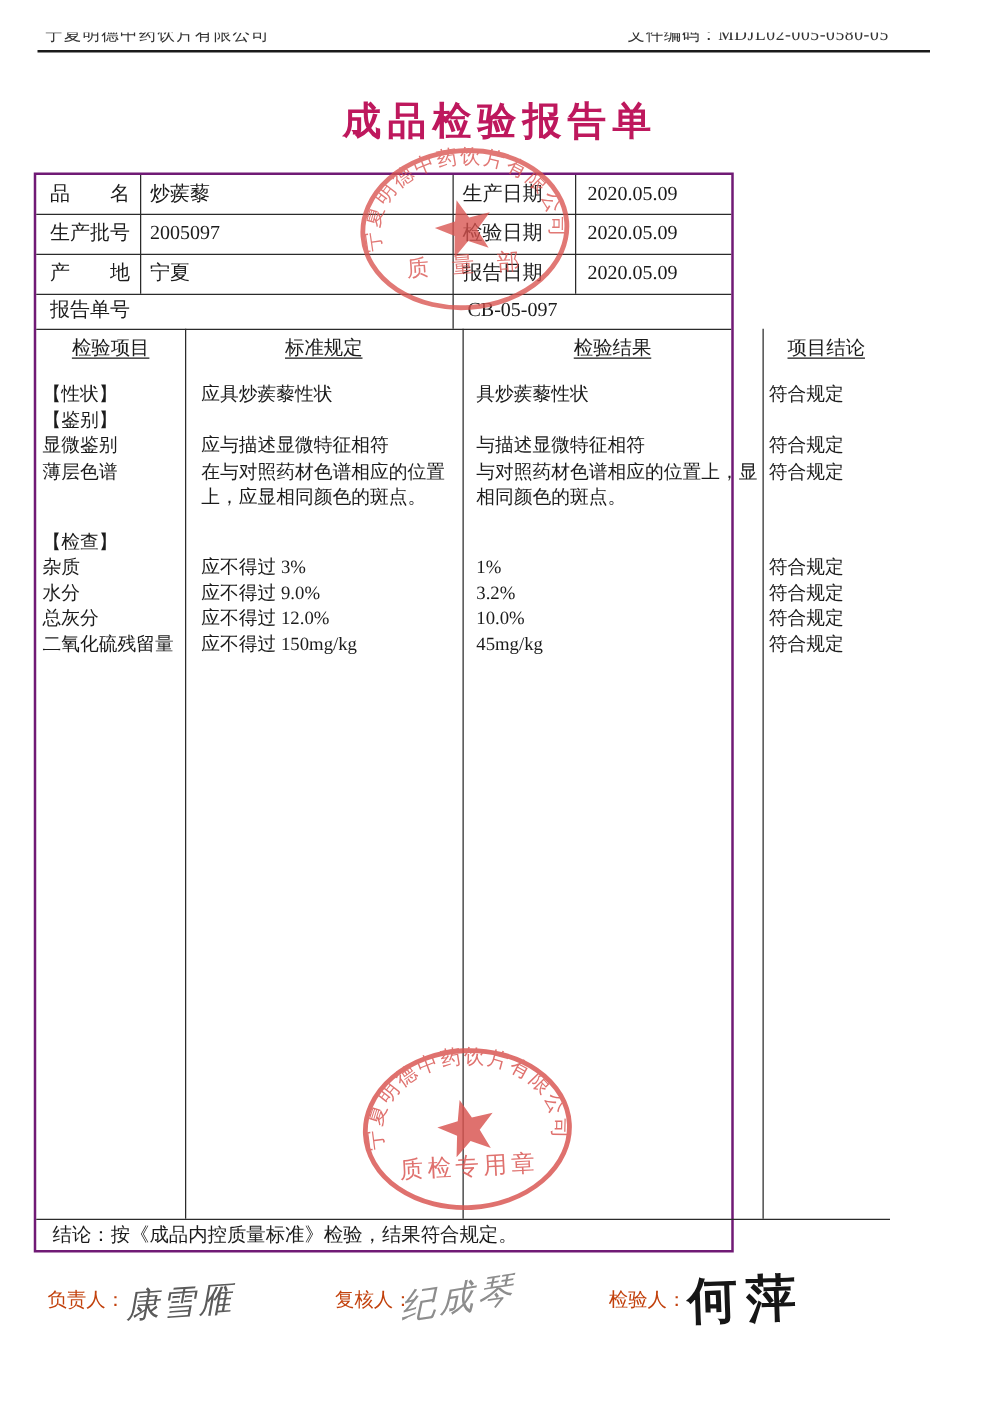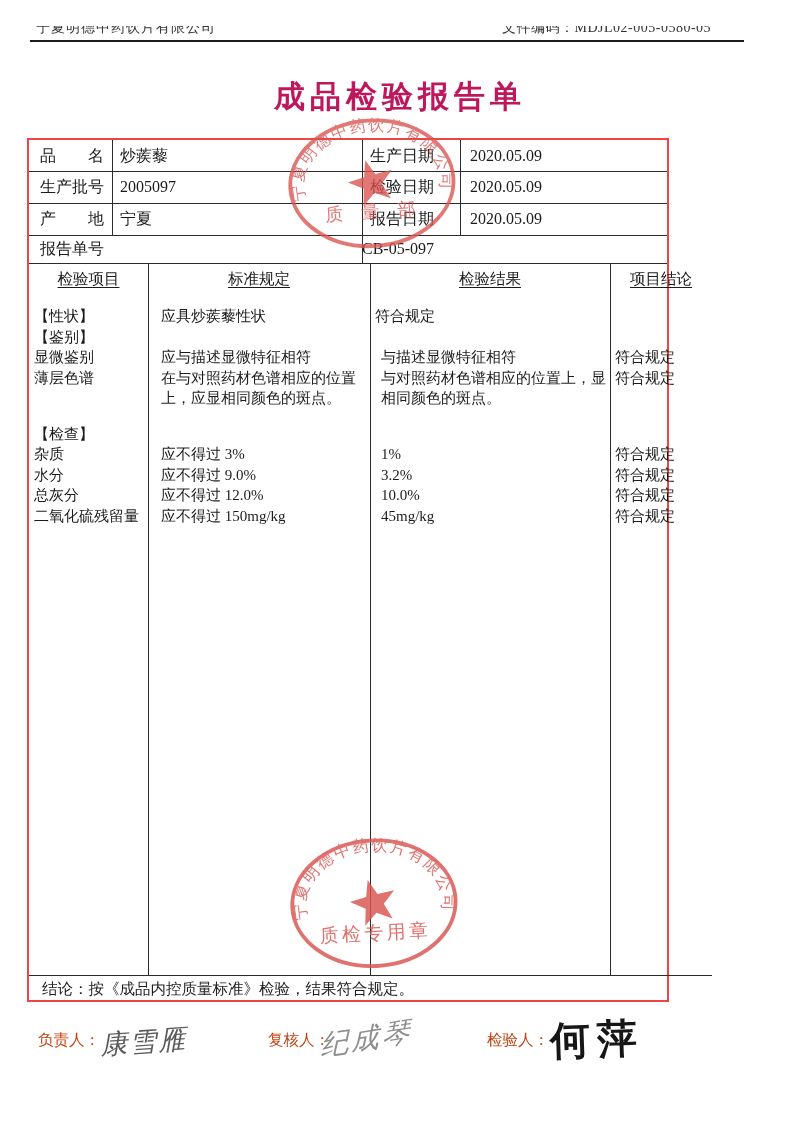--- a/index.html
+++ b/index.html
@@ -16,35 +16,35 @@
   .hdr-clip{position:absolute;top:26px;height:13px;overflow:hidden;}
   .hdr-clip span{display:block;margin-top:-7px;font-size:14px;color:#333;letter-spacing:1px;white-space:nowrap;}
   .hdr-company{left:36px;width:250px;}
   .hdr-code{left:502px;width:272px;}
   .hdr-code span{letter-spacing:.5px;}
   .header-rule{position:absolute;top:40px;left:30px;width:714px;height:2px;background:#1a1a1a;}
   
   .title{position:absolute;top:76px;left:0;width:800px;margin:0;
     text-align:center;font-size:31px;font-weight:bold;letter-spacing:5px;color:#be185d;}
   
-  .table{position:absolute;left:27px;top:138px;width:642px;height:864px;
-    border:2px solid #ef4444;box-sizing:border-box;}
+  .table{position:absolute;left:27px;top:138px;width:560px;height:864px;
+    border:2px solid #701a75;box-sizing:border-box;}
   .hline{position:absolute;left:0;right:0;height:1px;background:#2b2b2b;}
   .vline{position:absolute;width:1px;background:#2b2b2b;}
   .cell{position:absolute;white-space:nowrap;font-size:16px;box-sizing:border-box;}
   .r1{top:0;height:31px;line-height:31px;}
   .r2{top:31px;height:32px;line-height:32px;}
   .r3{top:63px;height:32px;line-height:32px;}
   .r4{top:95px;height:28px;line-height:28px;}
   .clabel{left:0;width:83px;padding-left:11px;}
   .cvalue{left:83px;width:250px;padding-left:8px;}
   .cdlabel{left:333px;width:98px;padding-left:8px;}
   .cdvalue{left:431px;width:252px;padding-left:10px;}
   .cr4label{left:0;width:333px;padding-left:11px;}
-  .cr4value{left:333px;width:350px;}
+  .cr4value{left:333px;width:350px;padding-left:12px;}
   
   .col-head{position:absolute;top:127px;height:24px;line-height:24px;text-align:center;
     font-size:15.5px;text-decoration:underline;text-underline-offset:3px;box-sizing:border-box;}
   .h1{left:0;width:119px;}
   .h2{left:119px;width:222px;}
   .h3{left:341px;width:240px;}
   .h4{left:581px;width:102px;}
   
   .body-rows{position:absolute;left:0;top:166px;width:683px;}
   .brow{display:flex;line-height:20.5px;font-size:15px;}
@@ -123,20 +123,21 @@
 
     <div class="col-head h1">检验项目</div>
     <div class="col-head h3">检验结果</div>
     <div class="col-head h2">标准规定</div>
     <div class="col-head h4">项目结论</div>
 
     <div class="body-rows">
       <div class="brow">
         <div class="c1">【性状】</div>
         <div class="c2">应具炒蒺藜性状</div>
+        <div class="c3">具炒蒺藜性状</div>
         <div class="c4">符合规定</div>
       </div>
       <div class="brow">
         <div class="c1">【鉴别】</div>
         <div class="c2"></div>
         <div class="c3"></div>
         <div class="c4"></div>
       </div>
       <div class="brow">
         <div class="c1">显微鉴别</div>

